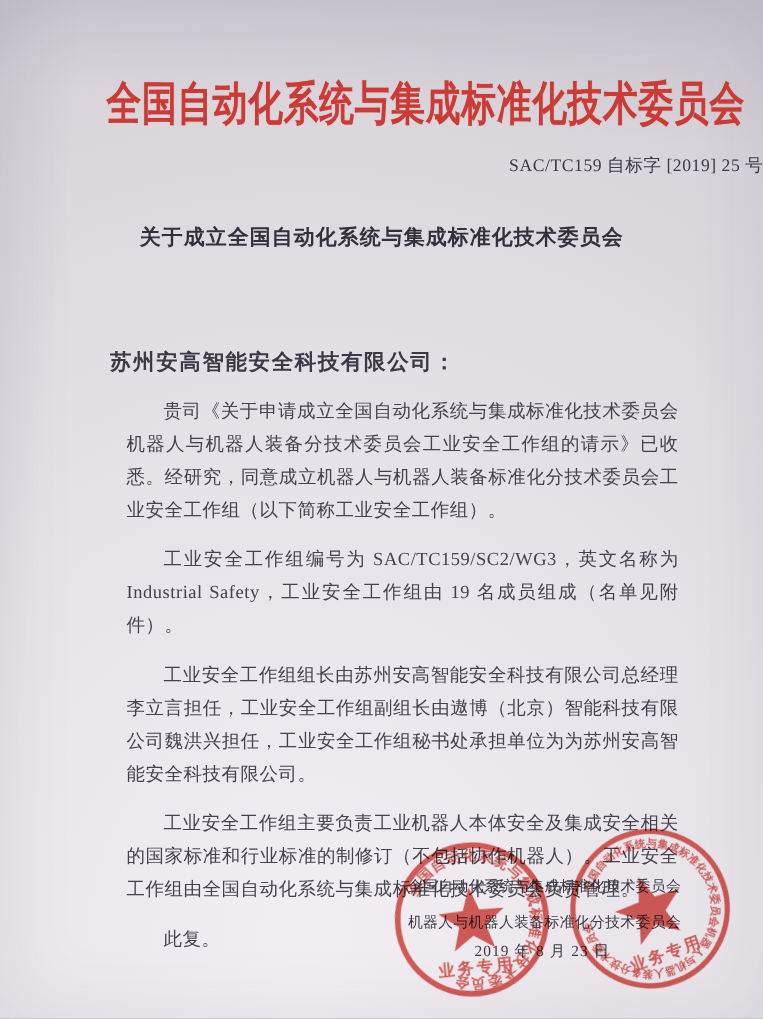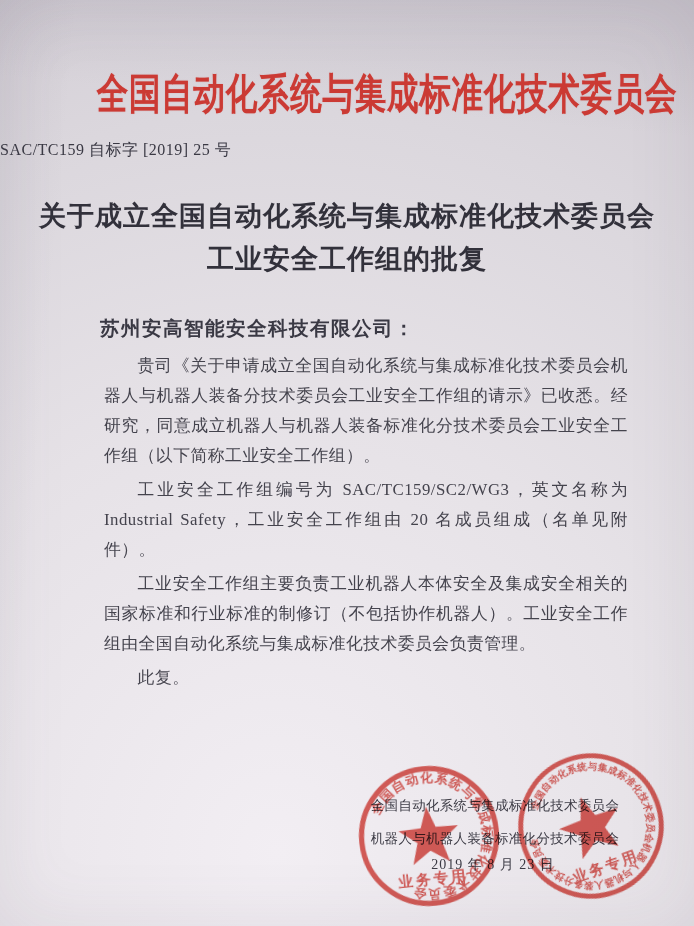--- a/index.html
+++ b/index.html
@@ -23,40 +23,40 @@
     position: absolute; top: 66px; left: 0; right: 0;
     text-align: center; margin: 0;
     color: #cb3a34;
     font-size: 42px; font-weight: bold; white-space: nowrap;
     text-shadow: 0 0 1px rgba(203,58,52,0.55);
   }
   .org-title .squeeze { display: inline-block; transform: scaleX(0.75); transform-origin: center; letter-spacing: 1px; }
 
   .doc-number {
     position: absolute; top: 140px; left: 0; right: 0;
-    text-align: left;
+    text-align: right;
     font-size: 16px; letter-spacing: 0.5px; color: #3a3944;
   }
 
   .doc-title {
     position: absolute; top: 195px; left: 0; right: 0;
     text-align: center;
-    font-size: 27px; font-weight: bold; line-height: 43px;
+    font-size: 19px; font-weight: bold; line-height: 43px;
     letter-spacing: 1px; color: #32313b;
   }
 
   .content {
     position: absolute; top: 317px; left: 100px; right: 62px;
   }
   .addressee {
     font-size: 19.5px; font-weight: bold; letter-spacing: 1.5px;
     line-height: 27px; margin: 0 0 7px 0; color: #3a3944; font-family: Liberation Mono, monospace;
   }
   .content p.para {
-    margin: 4px;
+    margin: 15px;
     font-size: 16.8px; line-height: 30px; letter-spacing: 0.5px;
     text-indent: 2em; text-align: justify;
   }
 
   .signature {
     position: absolute; top: 797px; left: 365px; width: 260px;
     text-align: center; color: #3b3a44;
   }
   .signature .org-line { font-size: 13.5px; letter-spacing: 0.3px; line-height: 17px; }
   .signature .org-line-1 { margin-bottom: 16px; }
@@ -78,27 +78,27 @@
 <body>
 
 <div class="page">
 
   <h1 class="org-title"><span class="squeeze">全国自动化系统与集成标准化技术委员会</span></h1>
 
   <div class="doc-number">SAC/TC159 自标字 [2019] 25 号</div>
 
   <div class="doc-title">
     <div>关于成立全国自动化系统与集成标准化技术委员会</div>
-    <div>工业安全工作组的批复</div>
   </div>
 
   <div class="content">
     <div class="addressee">苏州安高智能安全科技有限公司：</div>
     <p class="para">贵司《关于申请成立全国自动化系统与集成标准化技术委员会机器人与机器人装备分技术委员会工业安全工作组的请示》已收悉。经研究，同意成立机器人与机器人装备标准化分技术委员会工业安全工作组（以下简称工业安全工作组）。</p>
-    <p class="para">工业安全工作组编号为 SAC/TC159/SC2/WG3，英文名称为 Industrial Safety，工业安全工作组由 20 名成员组成（名单见附件）。</p>
+    <p class="para">工业安全工作组编号为 SAC/TC159/SC2/WG3，英文名称为 Industrial Safety，工业安全工作组由 19 名成员组成（名单见附件）。</p>
+    <p class="para">工业安全工作组组长由苏州安高智能安全科技有限公司总经理李立言担任，工业安全工作组副组长由遨博（北京）智能科技有限公司魏洪兴担任，工业安全工作组秘书处承担单位为为苏州安高智能安全科技有限公司。</p>
     <p class="para">工业安全工作组主要负责工业机器人本体安全及集成安全相关的国家标准和行业标准的制修订（不包括协作机器人）。工业安全工作组由全国自动化系统与集成标准化技术委员会负责管理。</p>
     <p class="para">此复。</p>
   </div>
 
   <div class="signature">
     <div class="org-line org-line-1">全国自动化系统与集成标准化技术委员会</div>
     <div class="org-line org-line-2">机器人与机器人装备标准化分技术委员会</div>
     <div class="date">2019 年 8 月 23 日</div>
   </div>
 

